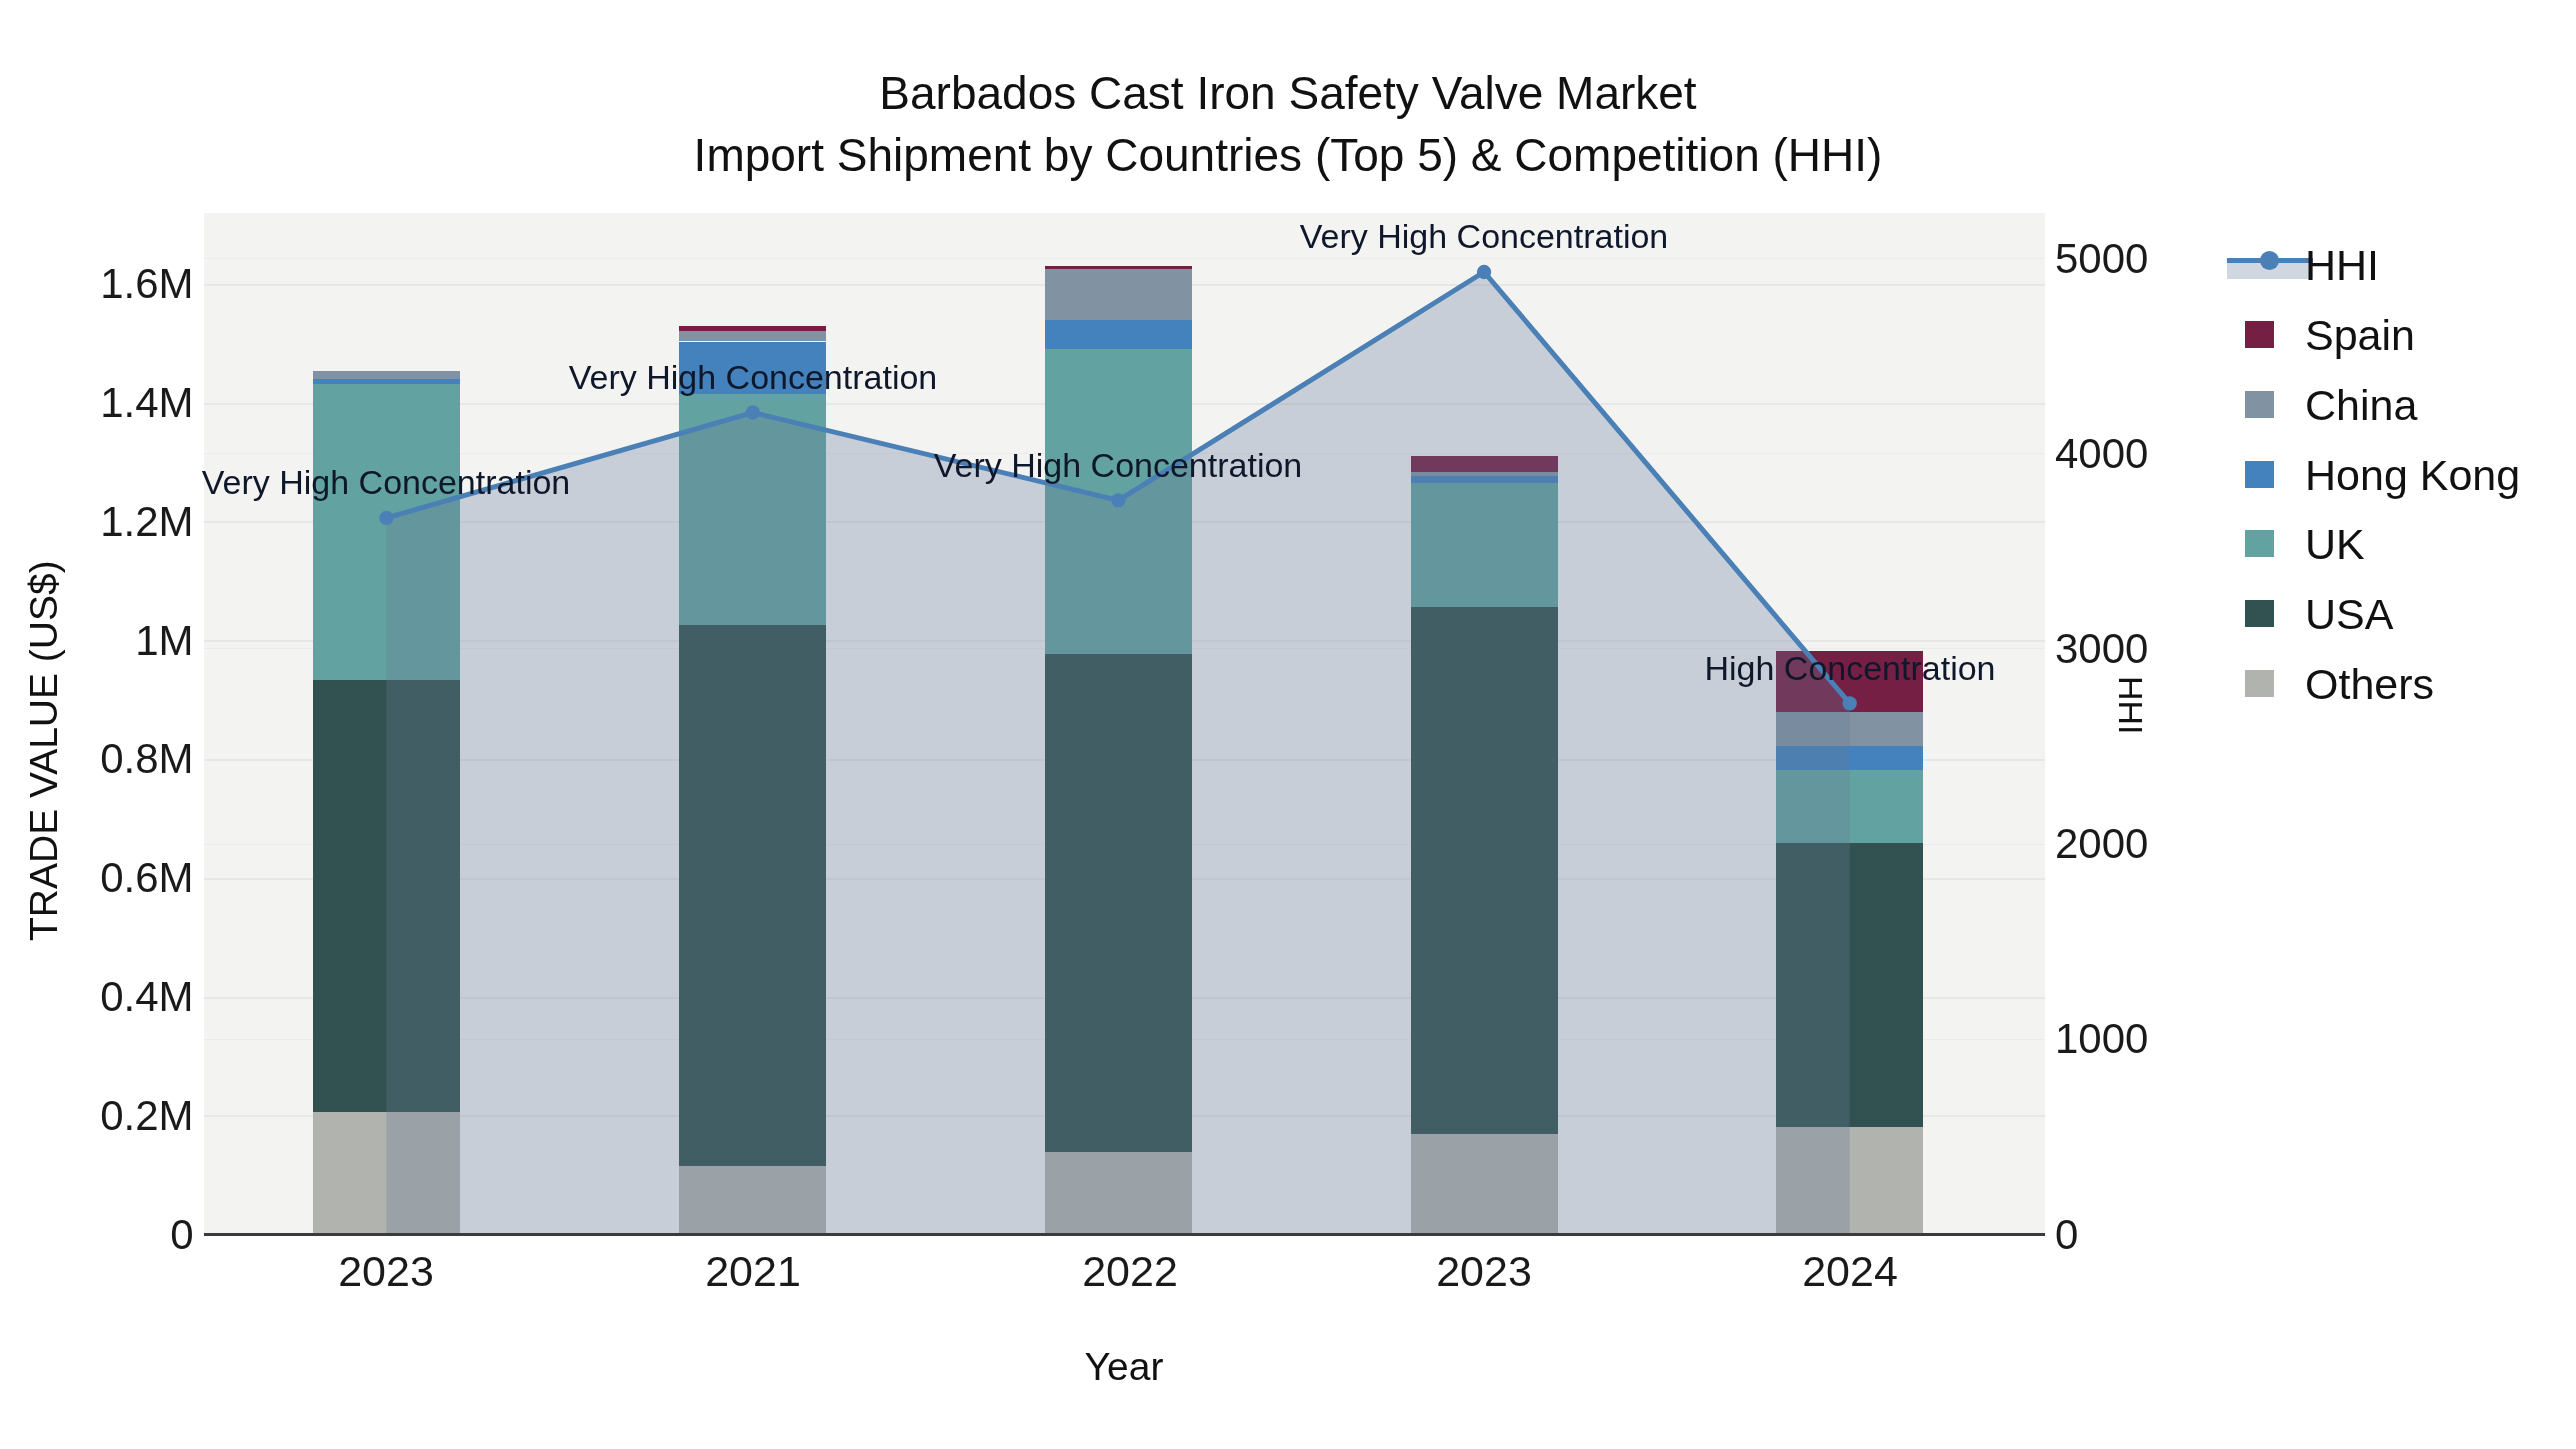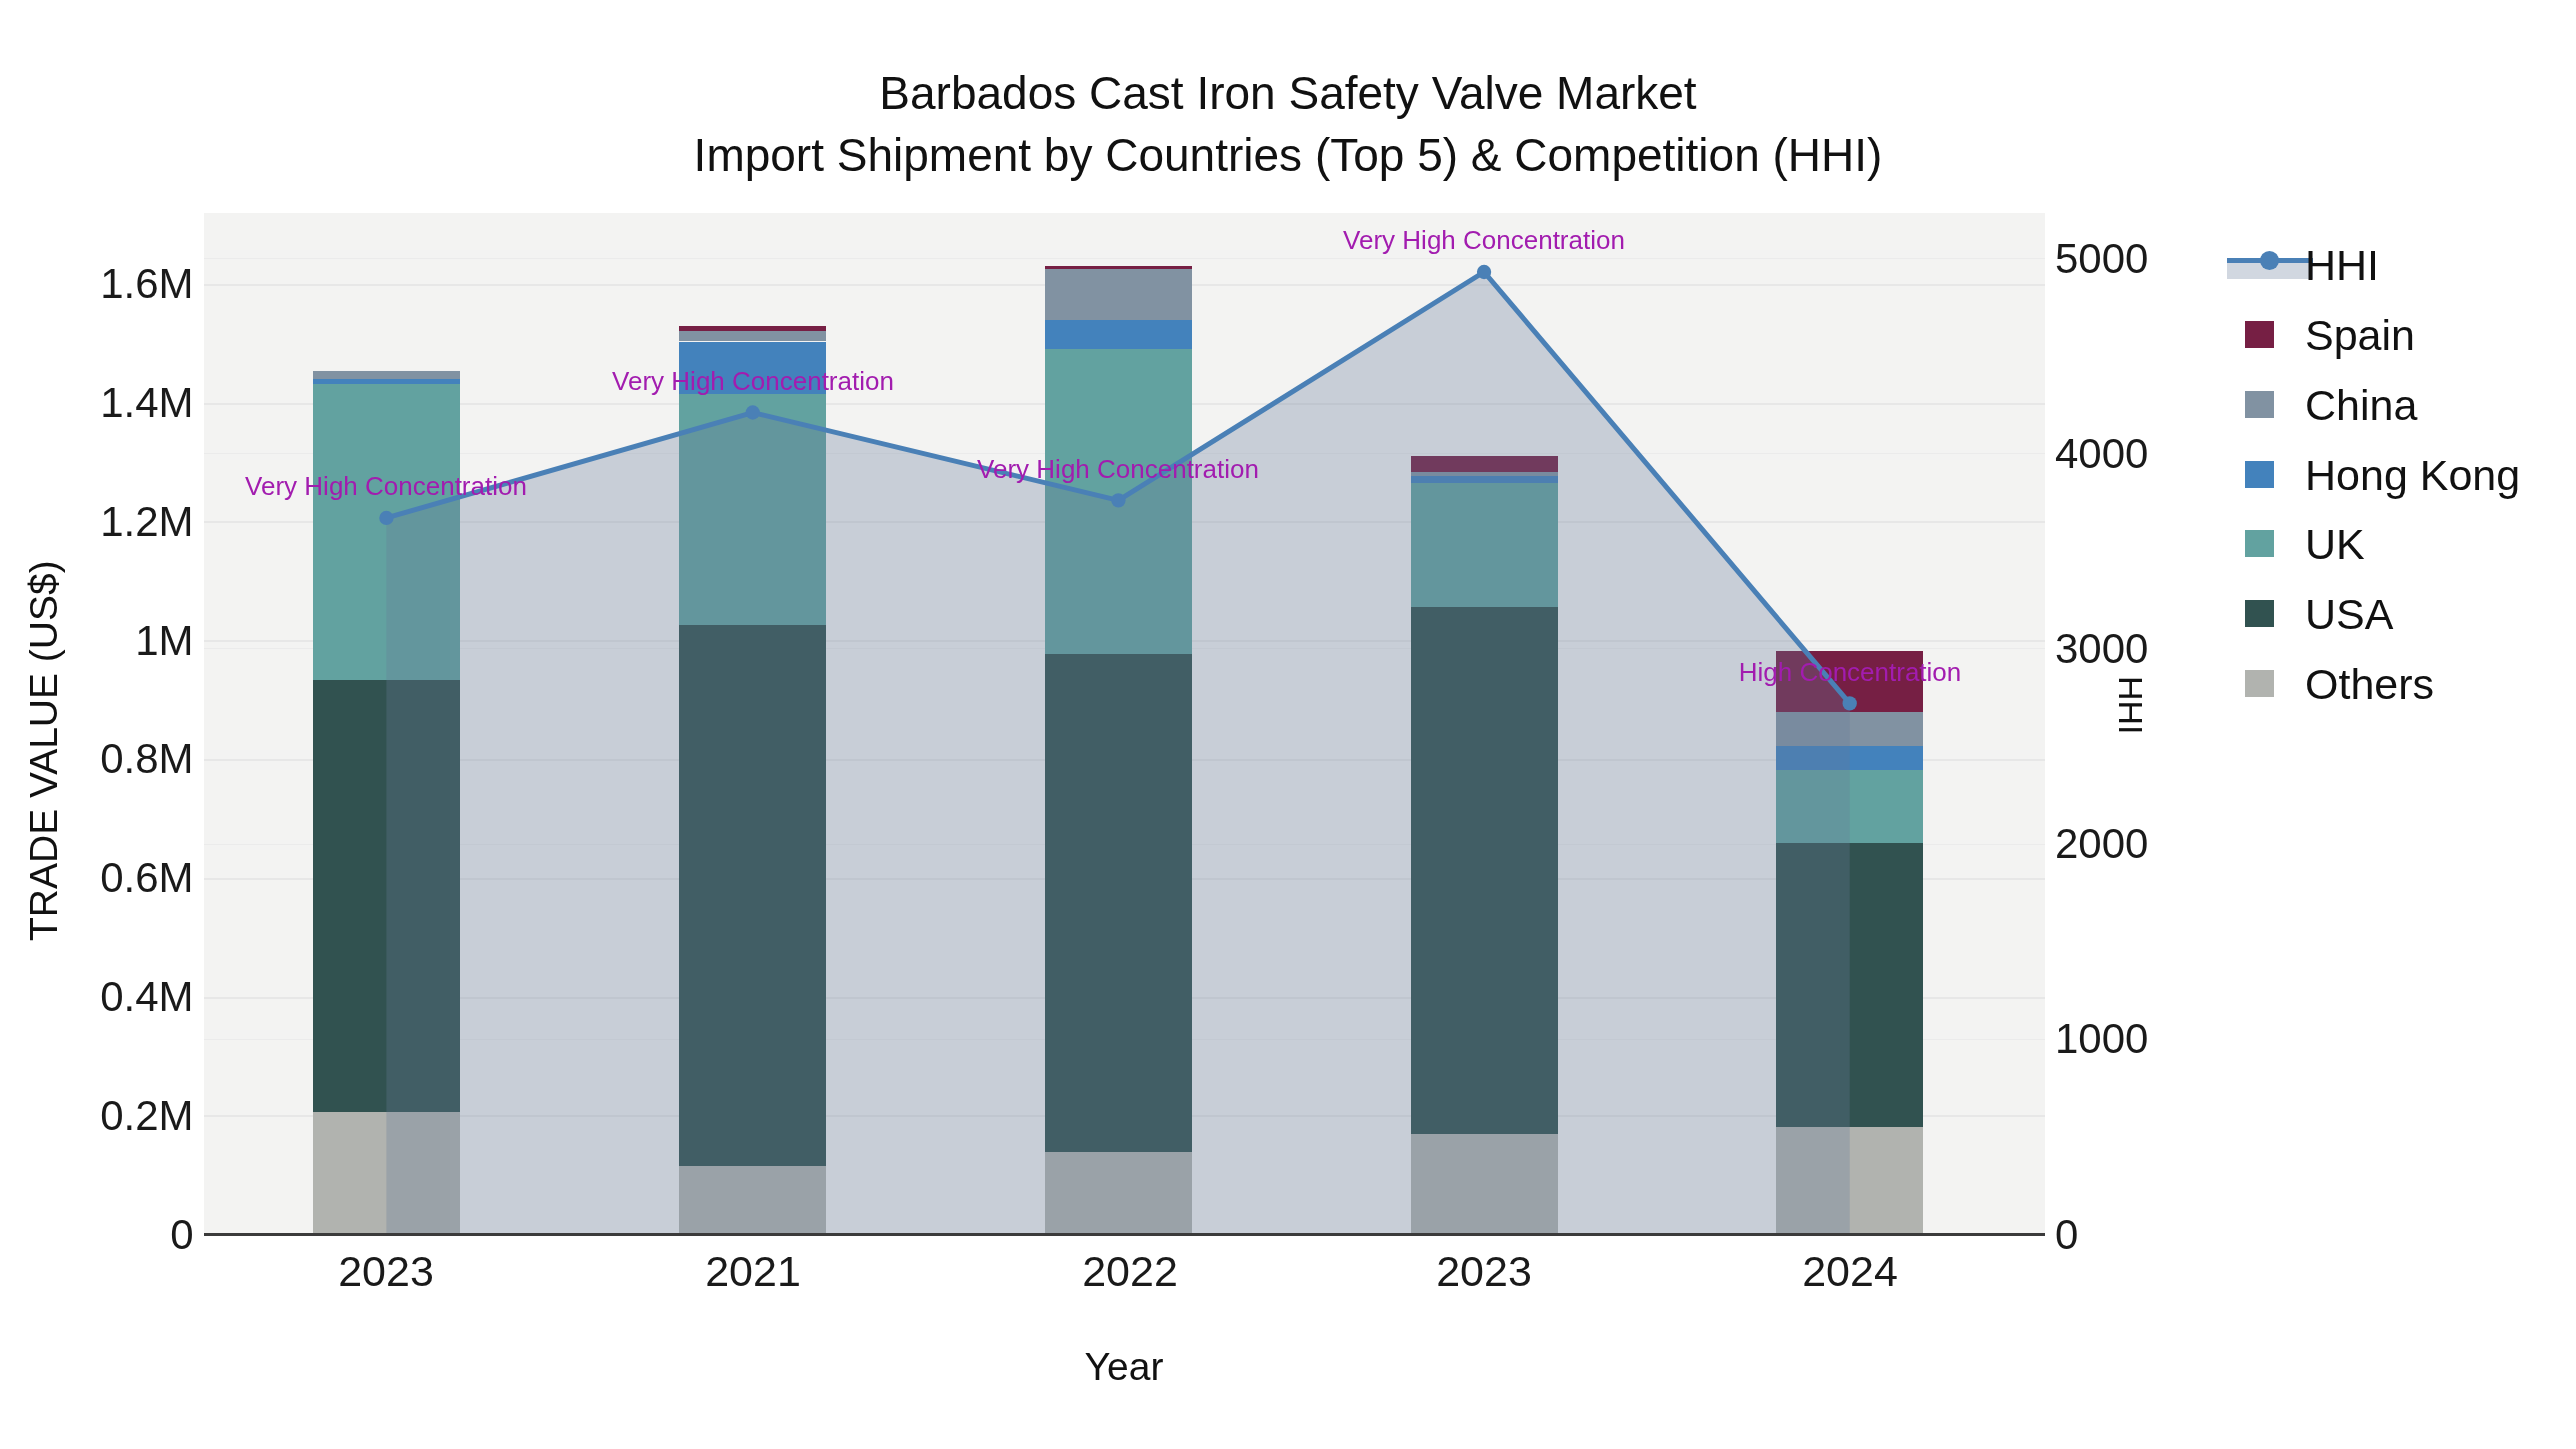--- a/index.html
+++ b/index.html
@@ -16,21 +16,21 @@
   .axis-line{position:absolute;background:#3b3b3b;}
   .bar-seg{position:absolute;}
   .ytick{position:absolute;font-size:42px;line-height:42px;color:#1a1a1a;}
   .ytick.left{text-align:right;width:172px;}
   .ytick.right{text-align:left;width:172px;}
   .xtick{position:absolute;font-size:43px;line-height:43px;color:#1a1a1a;text-align:center;transform:translateX(-50%);}
   .axis-title{position:absolute;font-size:39px;color:#111;}
   #ylabel-left{transform:rotate(-90deg);transform-origin:left top;white-space:nowrap;}
   #ylabel-right{transform:rotate(90deg);transform-origin:left top;white-space:nowrap;font-size:34px;}
   #xlabel{transform:translateX(-50%);}
-  .annotation{position:absolute;font-size:26px;color:#a21caf;white-space:nowrap;transform:translate(-50%,-100%);}
+  .annotation{position:absolute;font-size:34px;color:#0f172a;white-space:nowrap;transform:translate(-50%,-100%);}
   #overlay{position:absolute;left:0;top:0;pointer-events:none;}
   #legend{position:absolute;}
   .legend-item{position:absolute;height:50px;}
   .legend-swatch{position:absolute;width:29px;height:27px;}
   .legend-label{position:absolute;left:0;font-size:43px;line-height:46px;color:#111;white-space:nowrap;}
   .hhi-marker-band{position:absolute;background:rgba(104,124,152,0.30);}
   .hhi-marker-line{position:absolute;background:#4a80b6;}
   .hhi-marker-dot{position:absolute;background:#4a80b6;border-radius:50%;}
 </style>
 </head>

